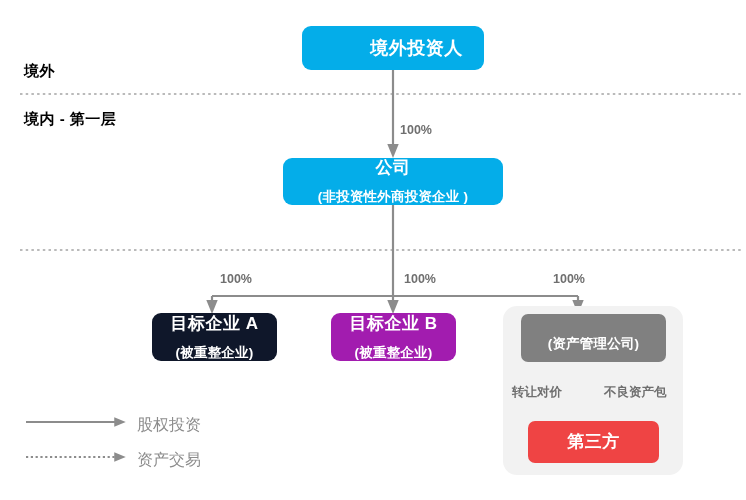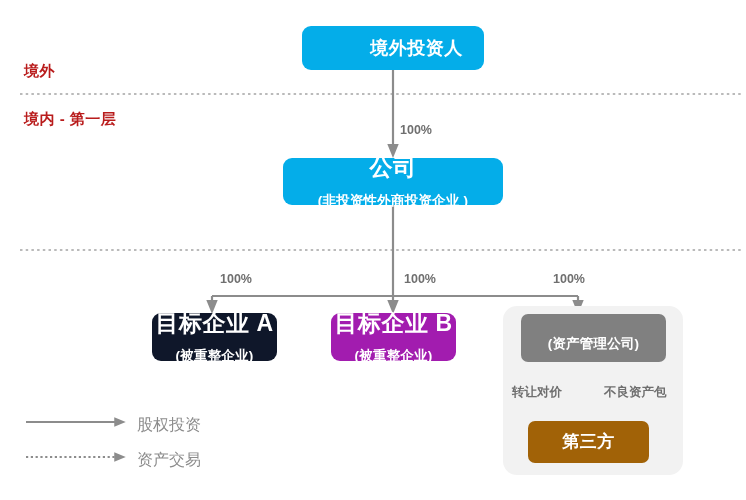--- a/index.html
+++ b/index.html
@@ -21,21 +21,21 @@
     position: absolute;
     left: 0;
     top: 0;
     width: 746px;
     height: 500px;
     pointer-events: none;
   }
   
   .tier-label {
     position: absolute;
-    color: #b91c1c;
+    color: #000000;
     font-weight: bold;
     font-size: 15px;
     letter-spacing: 0.5px;
     white-space: nowrap;
   }
   #tier-overseas { left: 24px; top: 62px; }
   #tier-domestic-1 { left: 24px; top: 110px; }
   #tier-domestic-2 { left: 24px; top: 262px; }
 
   
@@ -45,21 +45,21 @@
     display: flex;
     flex-direction: column;
     align-items: center;
     justify-content: center;
     text-align: center;
     color: #ffffff;
     font-weight: bold;
     line-height: 1.12;
     border-radius: 9px;
   }
-  .node .line-1 { font-size: 23px; letter-spacing: 0.5px; }
+  .node .line-1 { font-size: 17px; letter-spacing: 0.5px; }
   .node .line-2 { font-size: 13.5px; letter-spacing: 0.2px; margin-top: 12px; }
 
   #node-overseas-investor {
     left: 302px; top: 26px;
     width: 182px; height: 44px;
     background: #04ade9;
   }
   #node-overseas-investor .line-1 { font-size: 18px; margin-left: 47px; }
 
   #node-company {
@@ -88,22 +88,22 @@
     border-radius: 14px;
   }
   #node-target-c {
     left: 521px; top: 314px;
     width: 145px; height: 48px;
     background: #808080;
     border-radius: 7px;
   }
   #node-third-party {
     left: 528px; top: 421px;
-    width: 121px; height: 42px;
-    background: #a16207;
+    width: 131px; height: 42px;
+    background: #ef4444;
     border-radius: 7px;
   }
   #node-third-party .line-1 { font-size: 17px; }
 
   
   .edge-label {
     position: absolute;
     color: #6f6f6f;
     font-weight: bold;
     font-size: 12.5px;

